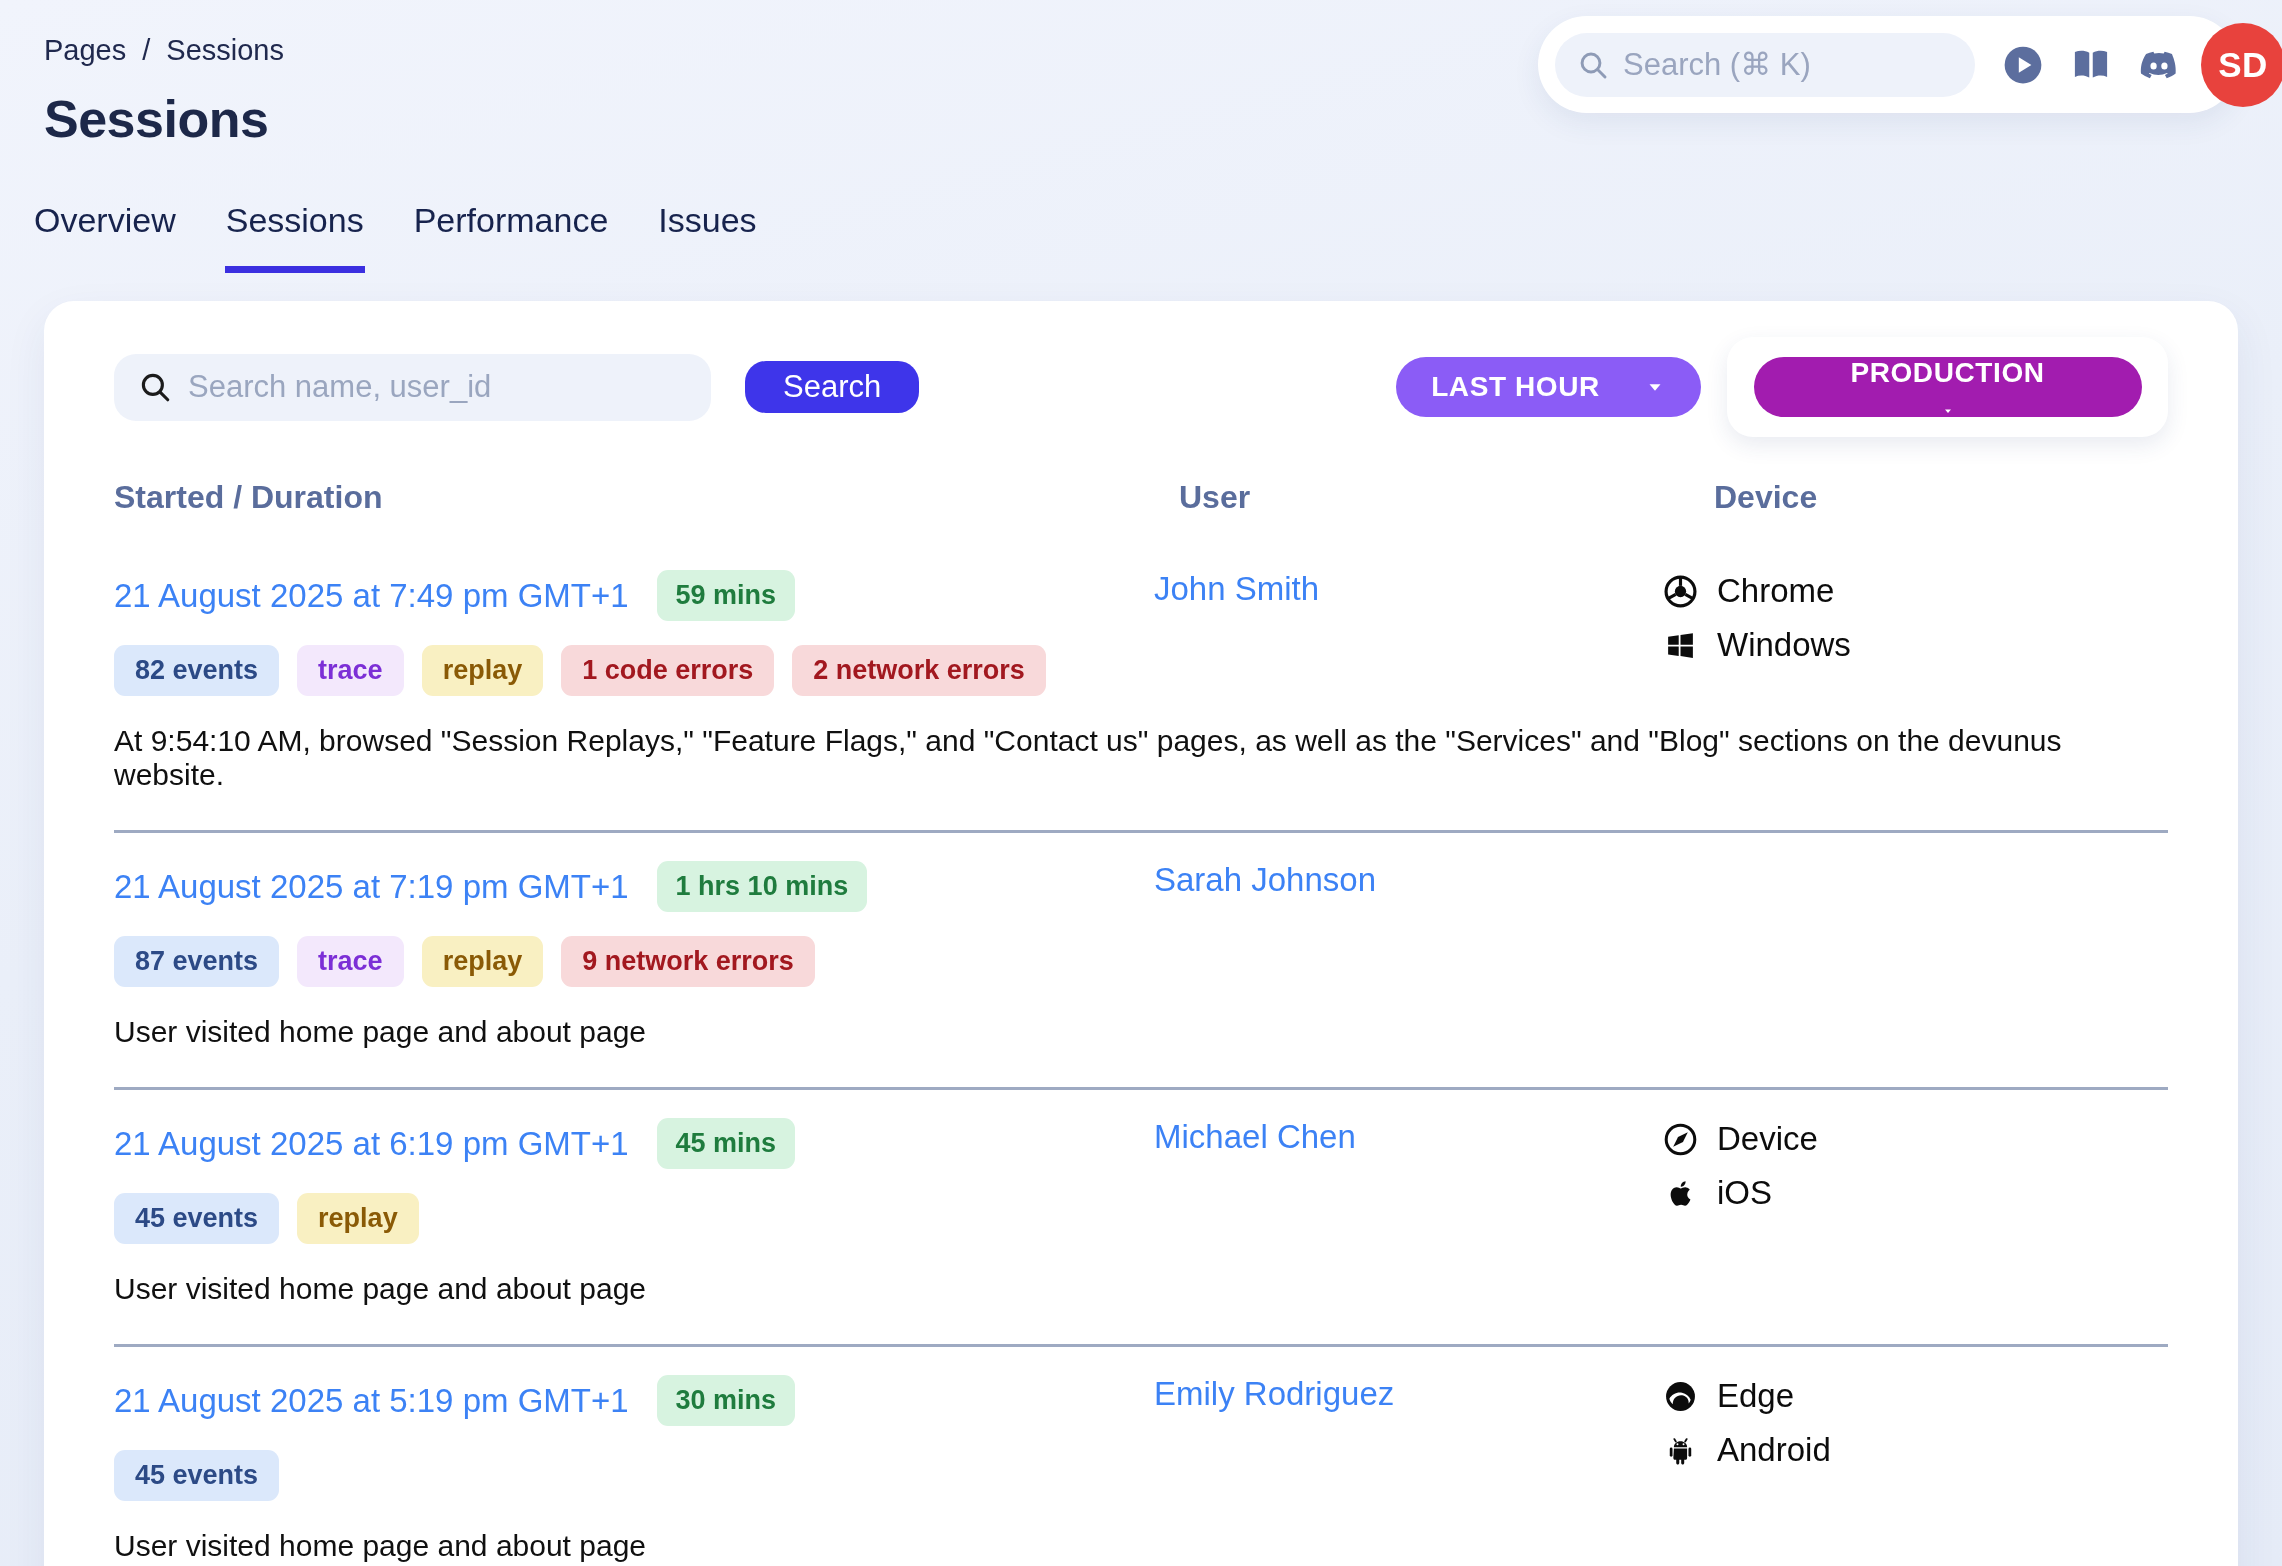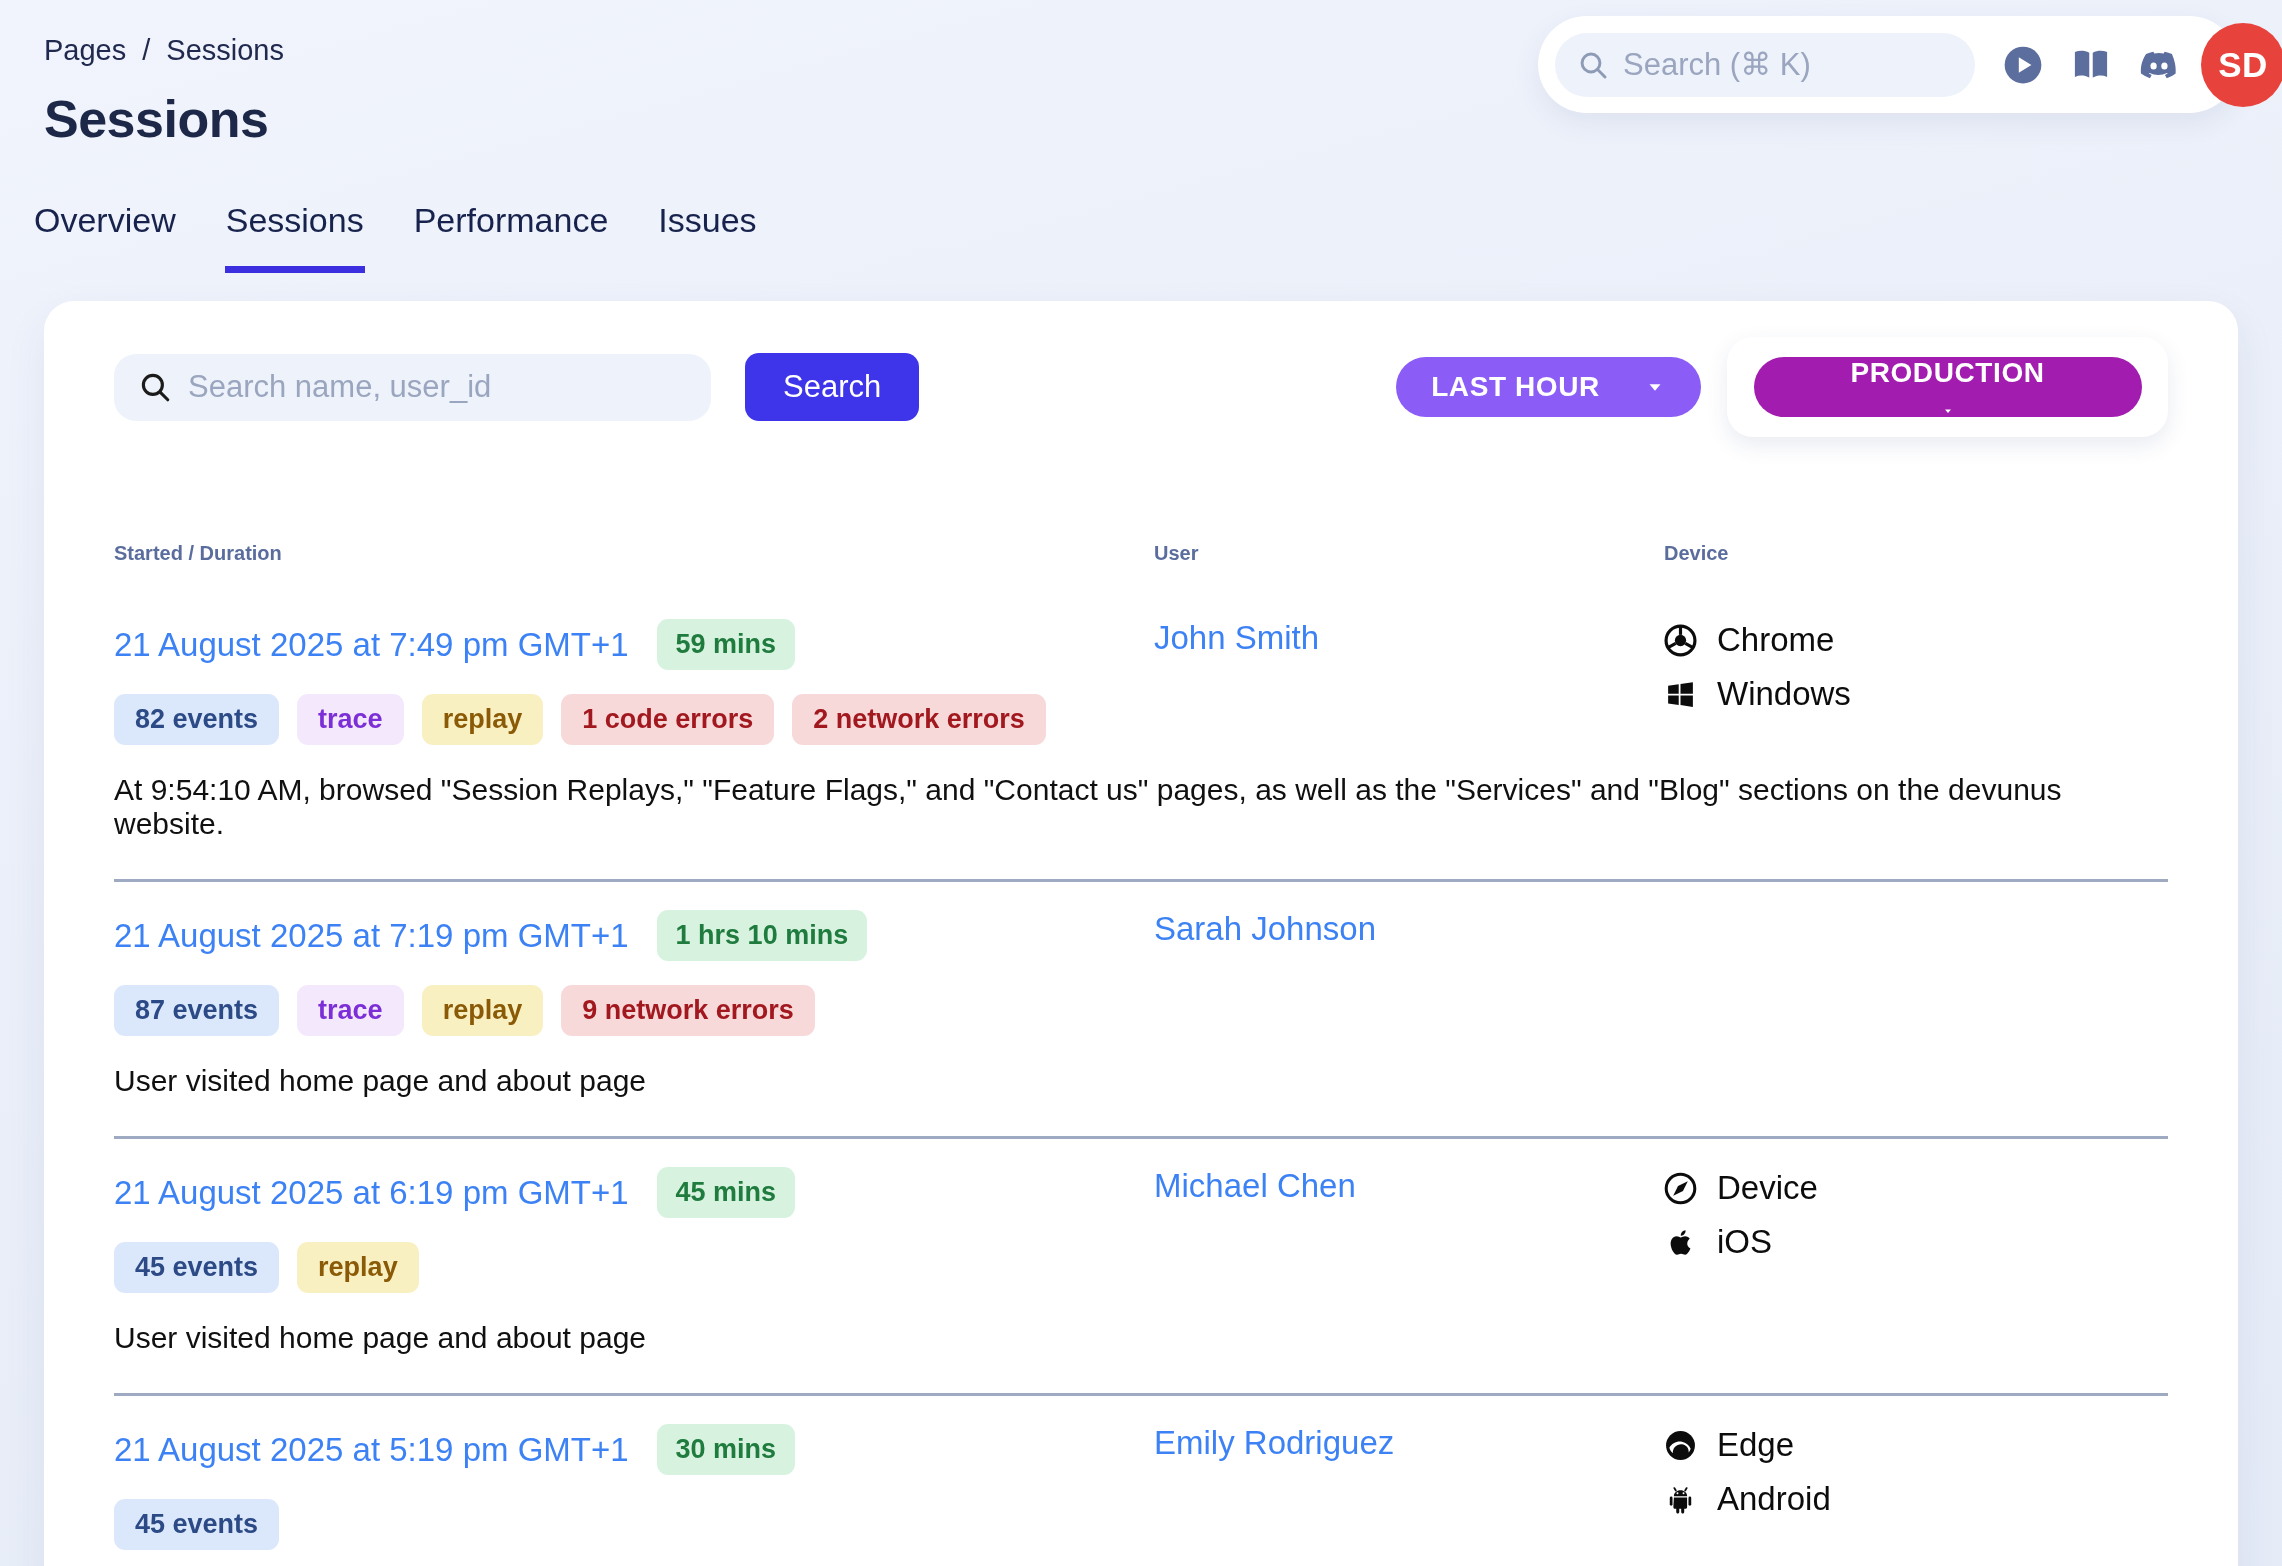--- a/index.html
+++ b/index.html
@@ -64,21 +64,21 @@
     width:597px; height:67px; border-radius:22px; background:#eef2fa;
     display:flex; align-items:center; gap:16px; padding:0 24px;
   }
   .session-search svg { width:34px; height:34px; color:#1b1b1b; flex:none; }
   .session-search input {
     border:none; outline:none; background:transparent; width:100%;
     font-family:"Liberation Sans", sans-serif; font-size:31px; color:#42507a;
   }
   .session-search input::placeholder { color:#9aa6bf; }
   .search-btn {
-    margin-left:34px; height:68px; padding:0 38px; border:none; border-radius:14px;
+    margin-left:34px; height:52px; padding:0 38px; border:none; border-radius:21px;
     background:#3e35ea; color:#ffffff; font-size:31px; font-family:"Liberation Sans", sans-serif;
     cursor:pointer;
   }
   .toolbar-spacer { flex:1; }
   .pill-btn {
     height:60px; border:none; border-radius:30px; color:#ffffff;
     font-family:"Liberation Sans", sans-serif; font-size:28px; font-weight:700; letter-spacing:0.6px;
     display:flex; align-items:center; justify-content:center; gap:16px; cursor:pointer;
   }
   .pill-btn svg { width:22px; height:22px; }
@@ -86,22 +86,22 @@
   .env-wrapper {
     width:441px; height:100px; background:#ffffff; border-radius:26px;
     display:flex; align-items:center; justify-content:center; margin-left:26px;
     box-shadow:0 8px 22px rgba(44,62,118,0.10);
   }
   .env-btn { background:#a21caf; width:388px;flex-direction:column; }
 
   
   .table-header {
     display:grid; grid-template-columns:1040px 510px 1fr;
-    margin-top:105px; padding-bottom:26px;
-    font-size:20px; font-weight:700; color:#5a6d9c;
+    margin-top:42px; padding-bottom:26px;
+    font-size:32px; font-weight:700; color:#5a6d9c;gap:25px;
   }
   .session-row {
     display:grid; grid-template-columns:1040px 510px 1fr;
     padding:28px 0 38px 0;
     border-bottom:3px solid rgba(125,141,173,0.75);
   }
   .date-line { display:flex; align-items:center; gap:28px; }
   .date-link { font-size:33px; color:#3c82f5; cursor:pointer; }
   .duration-badge {
     background:#d7f3e0; color:#1f7c3e; font-size:27px; font-weight:700;

